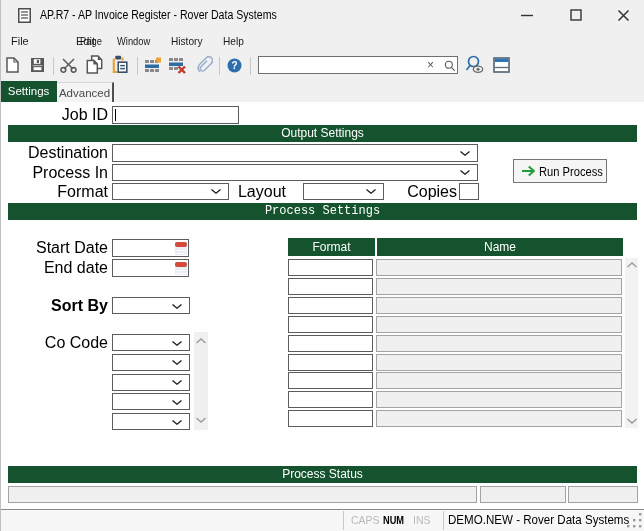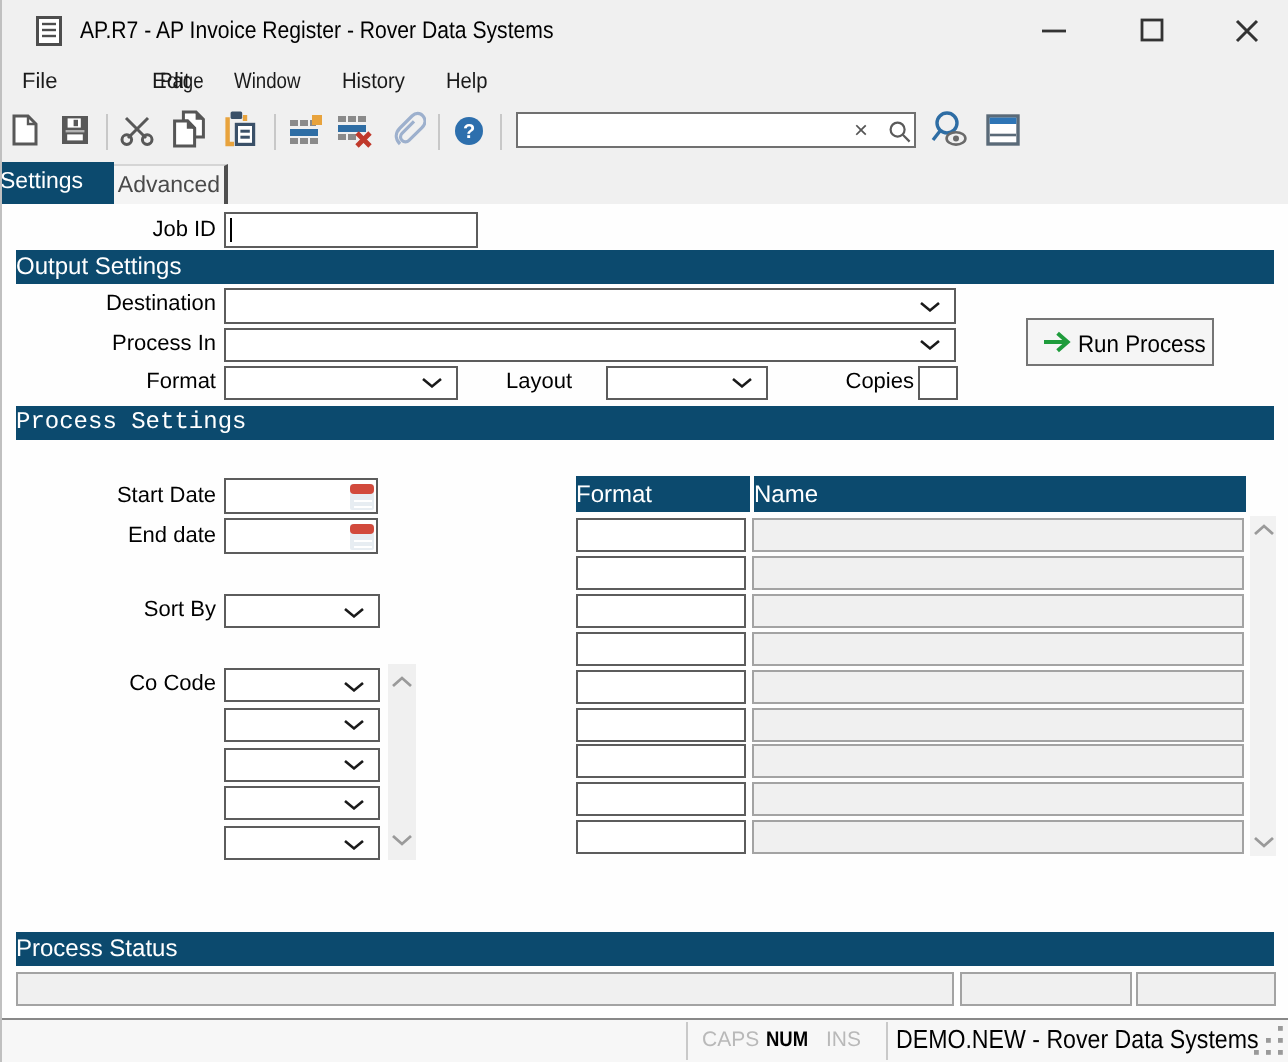--- a/index.html
+++ b/index.html
@@ -1,21 +1,21 @@
 <!DOCTYPE html>
 <html><head>
 <meta charset="utf-8">
 <style>
 * { margin:0; padding:0; box-sizing:border-box; }
 html,body { width:644px; height:531px; }
 body { font-family:"Liberation Sans",sans-serif; background:#f0f0f0; position:relative; overflow:hidden; font-size:12px; color:#000; }
 .abs { position:absolute; }
-.navy { background:#0c4a6e; color:#fff; text-align:left; }
+.navy { background:#14532d; color:#fff; text-align:center; }
 .bar { left:8px; width:629px; height:17px; line-height:17px; font-size:12px; }
-.lbl { text-align:right; font-size:11px; color:#000; height:17px; line-height:17px; }
+.lbl { text-align:right; font-size:16px; color:#000; height:17px; line-height:17px; }
 .combo { background:#fff; border:1px solid #5c5c5c; }
 .inp { background:#fff; border:1px solid #5c5c5c; }
 .gray { background:#f0f0f0; border:1px solid #a3a3a3; }
 svg { display:block; }
 .cv { position:absolute; right:7px; top:50%; margin-top:-2px; }
 .menuitem { font-size:11px; color:#1a1a1a; }
 .cal { width:12px; height:13px; background:#e7edf2; border-radius:1px; }
 .cal::before { content:""; position:absolute; left:0; top:0; width:12px; height:5px; background:#d24a3c; border-radius:2px; }
 .cal::after { content:""; position:absolute; left:1.5px; top:7.5px; width:9px; height:1.2px; background:#fff; box-shadow:0 3px 0 #fff; }
 .vin { position:absolute; left:288px; width:85px; height:17px; background:#fff; border:1px solid #5c5c5c; }
@@ -195,21 +195,21 @@
 
 <div class="abs navy bar" style="top:203px;font-family:Liberation Mono, monospace;">Process Settings</div>
 
 <div class="abs lbl" style="left:0;top:239px;width:108px;line-height:18px;">Start Date</div>
 <div class="abs inp" style="left:112px;top:239px;width:77px;height:18px;"></div>
 <div class="abs cal" style="left:175px;top:242px;"></div>
 <div class="abs lbl" style="left:0;top:259px;width:108px;line-height:18px;">End date</div>
 <div class="abs inp" style="left:112px;top:259px;width:77px;height:18px;"></div>
 <div class="abs cal" style="left:175px;top:262px;"></div>
 
-<div class="abs lbl" style="left:0;top:297px;width:108px;">Sort By</div>
+<div class="abs lbl" style="left:0;top:297px;width:108px;font-weight:bold;">Sort By</div>
 <div class="abs combo" style="left:112px;top:297px;width:78px;height:17px;">
     <svg class="cv" width="10" height="5" viewBox="0 0 10 5">
       <path d="M0.5 0.5 L5 4.2 L9.5 0.5" fill="none" stroke="#1a1a1a" stroke-width="1.3"></path>
     </svg>
   </div>
 
 <div class="abs lbl" style="left:0;top:334px;width:108px;padding-left:18px;">Co Code</div>
 <div class="coc" style="top:334px;">
     <svg class="cv" width="10" height="5" viewBox="0 0 10 5">
       <path d="M0.5 0.5 L5 4.2 L9.5 0.5" fill="none" stroke="#1a1a1a" stroke-width="1.3"></path>

